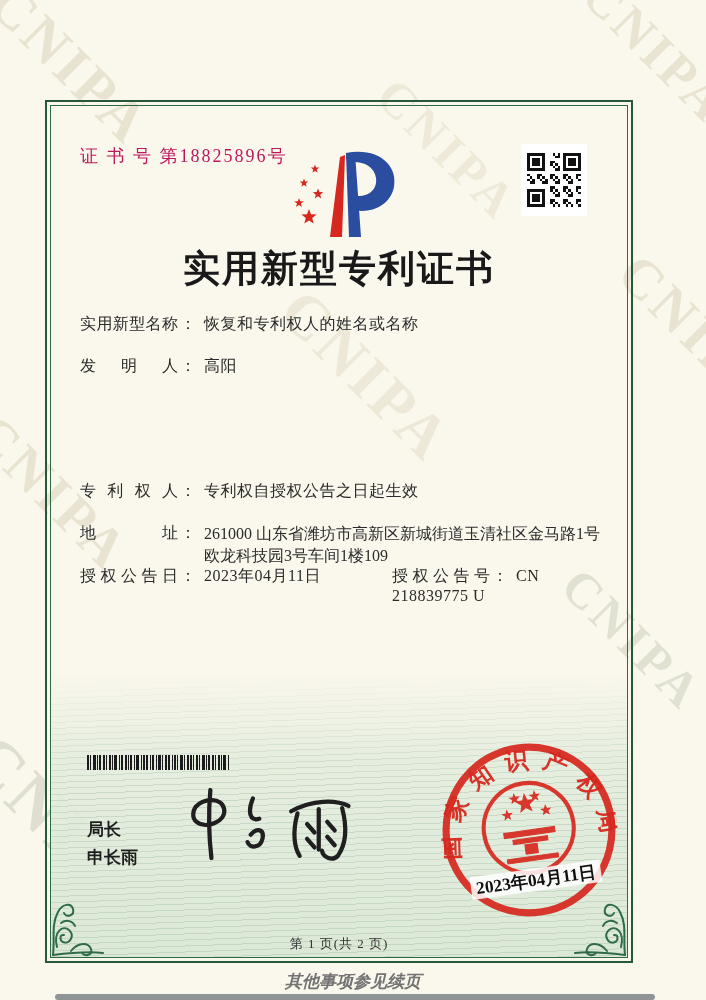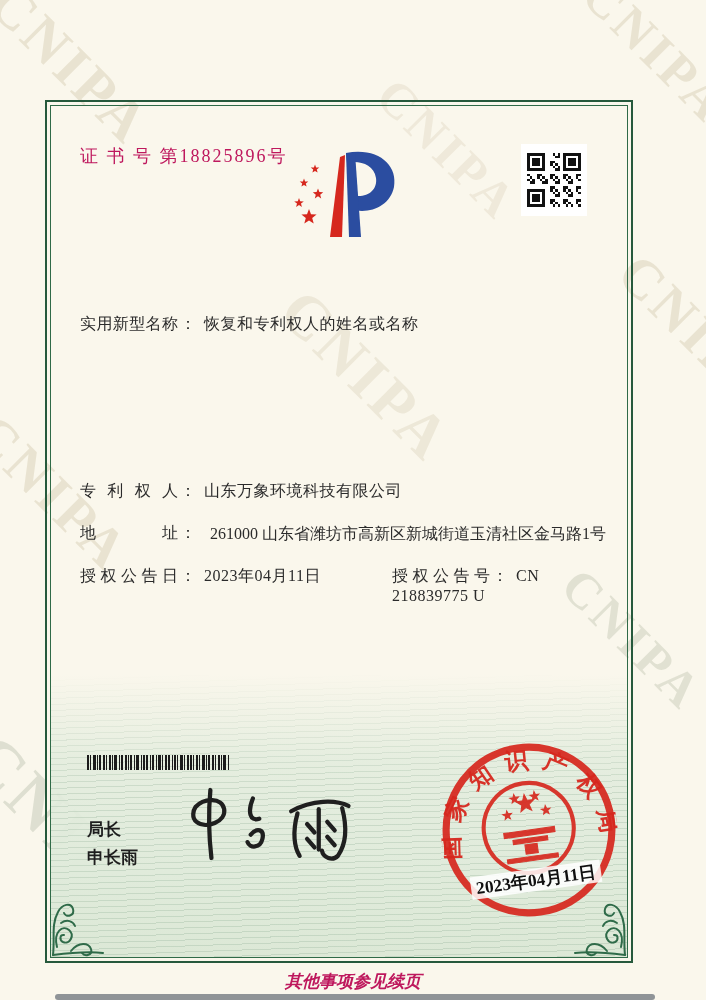--- a/index.html
+++ b/index.html
@@ -30,21 +30,21 @@
   .qr-patch{position:absolute;left:474px;top:42px;width:66px;height:72px;background:#fff;}
   .qr-patch svg{position:absolute;left:6px;top:8px;}
 
   .title{position:absolute;left:0;right:0;top:142px;text-align:center;
          font-size:37px;font-weight:bold;letter-spacing:2px;color:#191919;}
 
   .frow{position:absolute;left:33px;right:18px;font-size:16px;color:#2b2b2b;}
   .flabel{display:inline-block;width:98px;text-align:justify;text-align-last:justify;vertical-align:top;}
   .colon{margin:0 8px 0 2px;}
   .fvalue{letter-spacing:.5px;}
-  .addr-val{display:inline-block;vertical-align:top;max-width:430px;line-height:22px;margin-left:6px;}
+  .addr-val{display:inline-block;vertical-align:top;max-width:430px;line-height:22px;}
   .grant-no{position:absolute;left:268px;top:0;margin-left:44px;}
 
   .paras{position:absolute;left:30px;top:498px;width:546px;
          font-style:italic;font-size:15px;line-height:1.85;color:#242424;}
   .paras p{margin:0 0 8px 0;text-indent:2em;}
 
   .barcode{position:absolute;left:40px;top:653px;width:175px;height:15px;font-size:0;}
   .barcode span{display:inline-block;height:100%;background:#1b1b1b;}
 
   .sig-title{position:absolute;left:40px;top:716px;font-size:17px;font-weight:bold;
@@ -52,21 +52,21 @@
   .sig-name{position:absolute;left:40px;top:744px;font-size:17px;font-weight:bold;
             font-family:Liberation Serif, serif;color:#1e1e1e;}
   .sig-hand{position:absolute;left:140px;top:678px;}
 
   .seal{position:absolute;left:394px;top:640px;transform:rotate(-8deg);}
 
   .page-info{position:absolute;left:0;right:0;top:833px;text-align:center;
              font-size:13px;letter-spacing:1px;color:#333;}
 
   .footer-note{position:absolute;left:0;right:0;top:970px;text-align:center;
-               font-style:italic;font-weight:bold;font-size:17px;color:#be185d;}
+               font-style:italic;font-weight:bold;font-size:17px;color:#737373;}
   .edge-bar{position:absolute;left:55px;top:994px;width:600px;height:6px;
             background:#8f9497;border-radius:3px;}
 
   .flourish{position:absolute;bottom:2px;}
   .flourish.left{left:2px;}
   .flourish.right{right:2px;transform:scaleX(-1);}
 </style>
 </head>
 <body>
 
@@ -191,29 +191,33 @@
           <rect x="2" y="2" width="3" height="3" fill="#111"></rect>
           <rect x="14" y="0" width="7" height="7" fill="#111"></rect>
           <rect x="15" y="1" width="5" height="5" fill="#fff"></rect>
           <rect x="16" y="2" width="3" height="3" fill="#111"></rect>
           <rect x="0" y="14" width="7" height="7" fill="#111"></rect>
           <rect x="1" y="15" width="5" height="5" fill="#fff"></rect>
           <rect x="2" y="16" width="3" height="3" fill="#111"></rect>
         </svg>
     </div>
 
+    <div class="title">实用新型专利证书</div>
 
     <div class="frow" style="top:212px;">
       <span class="flabel">实用新型名称</span><span class="colon">：</span><span class="fvalue">恢复和专利权人的姓名或名称</span>
     </div>
+    <div class="frow" style="top:254px;">
+      <span class="flabel">发明人</span><span class="colon">：</span><span class="fvalue">高阳</span>
+    </div>
     <div class="frow" style="top:379px;">
-      <span class="flabel">专利权人</span><span class="colon">：</span><span class="fvalue">山东万象环境科技有限公司</span>
+      <span class="flabel">专利权人</span><span class="colon">：</span><span class="fvalue">专利权自授权公告之日起生效</span>
     </div>
     <div class="frow" style="top:421px;">
-      <span class="flabel">地址</span><span class="colon">：</span><span class="addr-val"><span style="display:block;">261000 山东省潍坊市高新区新城街道玉清社区金马路1号</span></span>
+      <span class="flabel">地址</span><span class="colon">：</span><span class="addr-val"><span style="display:block;">261000 山东省潍坊市高新区新城街道玉清社区金马路1号</span><span style="display:block;">欧龙科技园3号车间1楼109</span></span>
     </div>
     <div class="frow" style="top:464px;">
       <span class="flabel">授权公告日</span><span class="colon">：</span><span class="fvalue">2023年04月11日</span>
       <span class="grant-no">
         <span class="flabel">授权公告号</span><span class="colon">：</span><span class="fvalue">CN 218839775 U</span>
       </span>
     </div>
 
     <div class="paras">
     </div>
@@ -255,20 +259,21 @@
           </g>
         <rect x="-25" y="2" width="50" height="5"></rect>
         <rect x="-17" y="10" width="34" height="4"></rect>
         <rect x="-6" y="16" width="12" height="9"></rect>
         <rect x="-25" y="28" width="50" height="4"></rect>
       </g>
       <rect x="22" y="124" width="128" height="22" fill="#ffffff" opacity="0.85"></rect>
       <text x="86" y="141" text-anchor="middle" font-size="17" font-weight="bold" fill="#101010">2023年04月11日</text>
     </svg>
 
+    <div class="page-info">第 1 页(共 2 页)</div>
 
     <svg class="flourish left" width="74" height="74" viewBox="0 0 74 74">
       <g fill="none" stroke="#2f6b49" stroke-width="2" stroke-linecap="round">
         <path d="M4,70 C20,68 36,66 54,68"></path>
         <path d="M4,70 C6,52 2,40 9,27 C13,19 22,17 24,24 C26,31 17,33 15,28"></path>
         <path d="M8,62 C4,46 14,40 20,45 C26,50 21,60 14,57 C10,55 11,49 15,50"></path>
         <path d="M22,66 C30,56 40,58 42,64 C44,70 36,72 33,68"></path>
         <path d="M12,38 C18,34 24,36 26,41"></path>
       </g>
     </svg>

